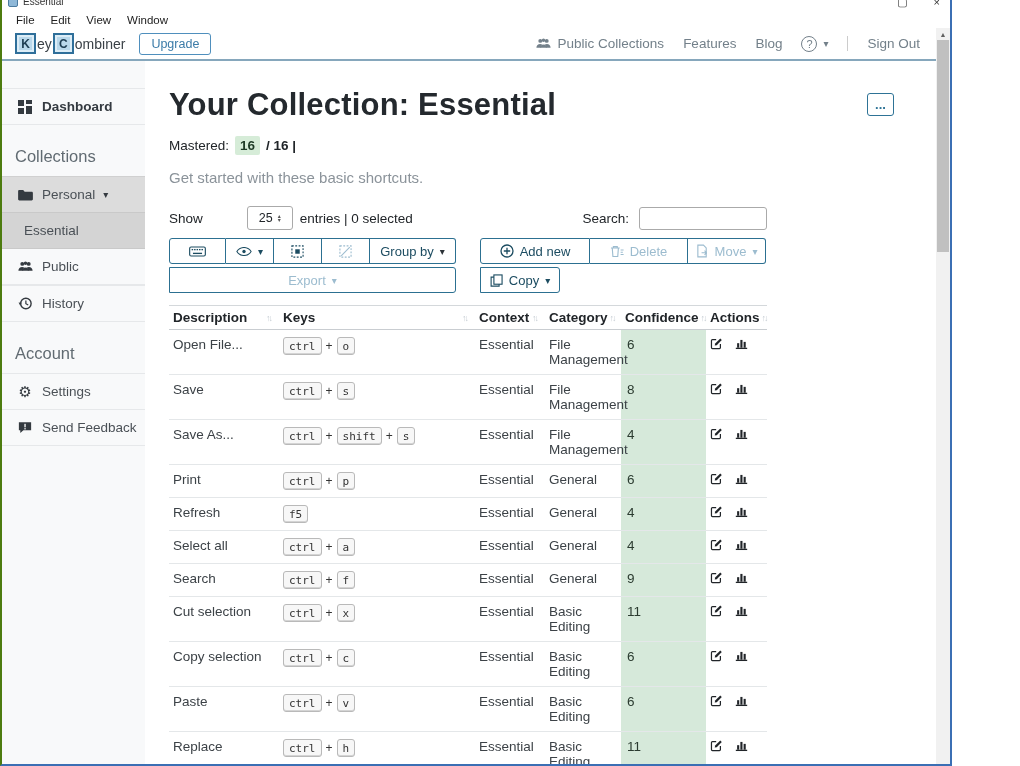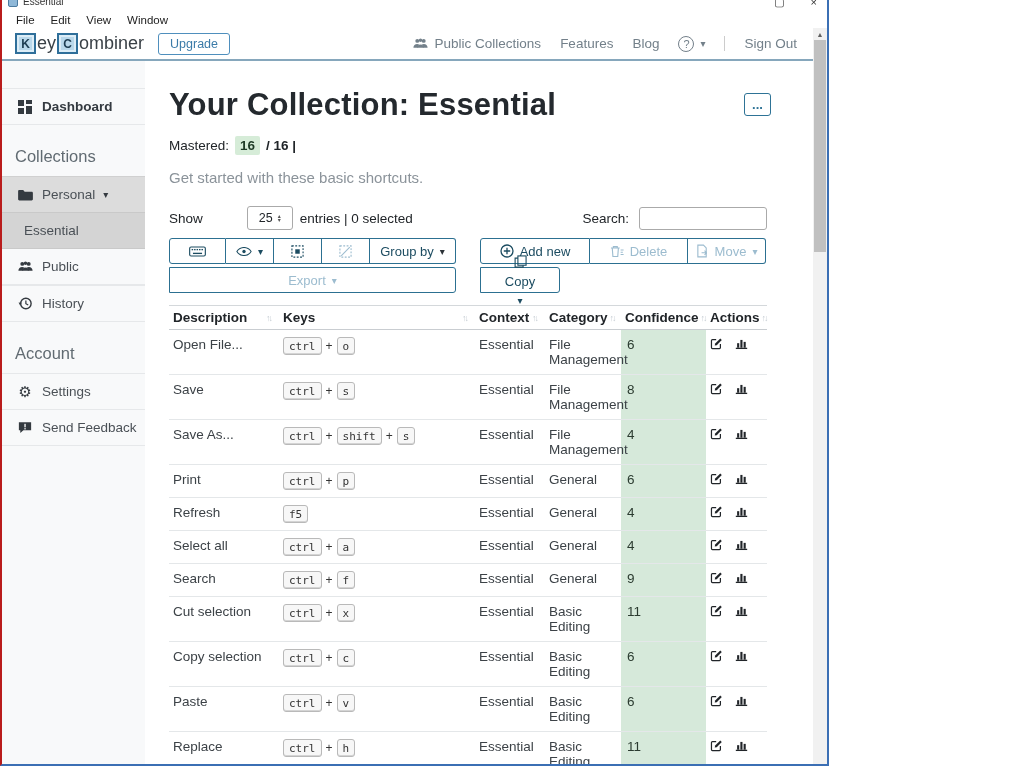--- a/index.html
+++ b/index.html
@@ -1,40 +1,40 @@
 <!DOCTYPE html>
 <html><head>
 <meta charset="utf-8">
 <style>
   * { margin:0; padding:0; box-sizing:border-box; }
   html,body { width:1020px; height:766px; overflow:hidden; }
   body { font-family:"Liberation Sans", sans-serif; background:#fff; color:#212529; }
 
-  .window { width:829px; height:766px; border-left:2px solid #b91c1c; border-right:2px solid #3b6fb4;
+  .window { width:952px; height:766px; border-left:2px solid #4d7c0f; border-right:2px solid #3b6fb4;
             border-bottom:2px solid #3b6fb4; position:relative; overflow:hidden; background:#8b5cf6; }
 
   
   .titlebar { height:11px; overflow:hidden; position:relative; background:#fff; }
   .titlebar-inner { position:absolute; top:-4px; left:6px; display:flex; align-items:center; gap:5px; }
   .win-icon { width:10px; height:10px; background:#8fb8d8; border:1px solid #4c7ba0; border-radius:2px; }
   .win-title { font-size:10px; color:#333; }
   .win-ctrls { position:absolute; top:-4px; right:10px; display:flex; gap:26px; font-size:11px; color:#333; }
 
   
   .menubar { height:17px; display:flex; align-items:center; padding-left:6px; background:#fff; }
   .menu-item { font-size:11.5px; color:#222; padding:0 8px; }
 
   
   .navbar { height:33px; display:flex; align-items:center; padding:0 30px 0 12px;
             border-bottom:2px solid #86a7bc; background:#fff; }
   .logo { display:flex; align-items:center; cursor:pointer; }
   .keycap-logo { width:21px; height:21px; border:2px solid #2f6f9a; background:#b9d8eb; color:#1d3d52;
                  box-shadow:inset 0 0 0 2px #dcedf7; font-size:12px; font-weight:bold;
                  display:inline-flex; align-items:center; justify-content:center; margin:0 1px; }
-  .logo-text { font-size:18px; color:#3a4147; }
+  .logo-text { font-size:14px; color:#3a4147; }
   .upgrade-btn { margin-left:14px; border:1px solid #4f8fbd; color:#3b7ba8; background:#fff; border-radius:3px;
                  font-size:12.5px; padding:3px 11px; cursor:pointer; font-family:inherit; }
   .nav-right { margin-left:auto; display:flex; align-items:center; gap:19px; }
   .nav-link { font-size:13.5px; color:#73808a; display:flex; align-items:center; gap:6px; cursor:pointer; }
   .q-circle { width:16px; height:16px; border:1.5px solid #73808a; border-radius:50%; font-size:11px;
               display:inline-flex; align-items:center; justify-content:center; color:#73808a; }
   .caret { font-size:10px; color:#73808a; }
   .nav-divider { width:1px; height:15px; background:#ccc; }
 
   
@@ -85,21 +85,21 @@
   .tb-col { display:flex; flex-direction:column; gap:3px; }
   .btn-row { display:flex; }
   .tbtn { height:26px; border:1px solid #2c7091; background:#fff; font-size:13px; color:#1c4c61;
           display:flex; align-items:center; justify-content:center; gap:6px; cursor:pointer; font-family:inherit; }
   .btn-row .tbtn:not(:first-child) { border-left:none; }
   .btn-row .tbtn:first-child { border-radius:3px 0 0 3px; }
   .btn-row .tbtn:last-child { border-radius:0 3px 3px 0; }
   .tbtn.solo { border-radius:3px; }
   .muted { color:#9cbccf; }
   .w-kb{width:57px;} .w-eye{width:48px;} .w-sel{width:48px;} .w-desel{width:48px;} .w-grp{width:86px;}
-  .w-export{width:287px;} .w-add{width:110px;} .w-del{width:98px;} .w-move{width:78px;} .w-copy{width:80px;flex-direction:column;}
+  .w-export{width:287px;} .w-add{width:110px;} .w-del{width:98px;} .w-move{width:78px;} .w-copy{width:80px;}
   .tcaret { font-size:10px; }
 
   
   table.shortcuts { margin-top:12px; width:598px; border-collapse:collapse; table-layout:fixed; }
   .shortcuts th { border-top:1px solid #d4d8db; border-bottom:1px solid #c9cdd1; font-size:13.5px;
                   text-align:left; padding:4px 8px 4px 4px; color:#212529; cursor:pointer; }
   .th-inner { display:flex; align-items:center; justify-content:space-between; }
   .sort-ic { font-size:9px; color:#c6cdd3; letter-spacing:-2px; margin-left:2px; }
   .shortcuts td { border-bottom:1px solid #e4e7e9; font-size:13.5px; padding:7px 8px 7px 4px;
                   vertical-align:top; color:#3c4247; }

